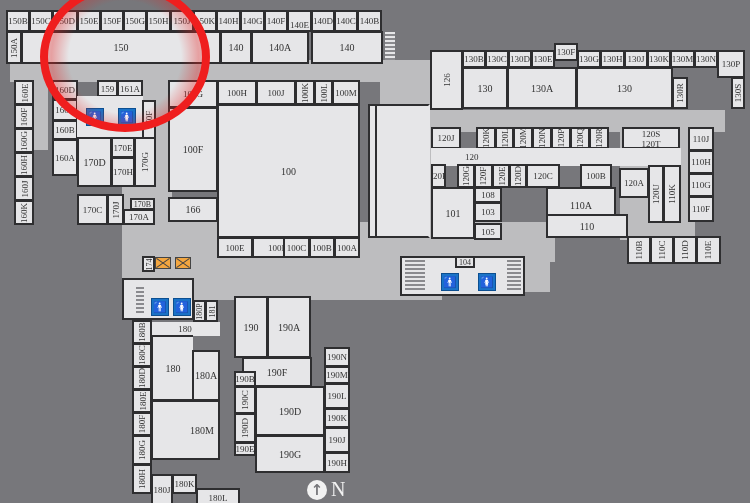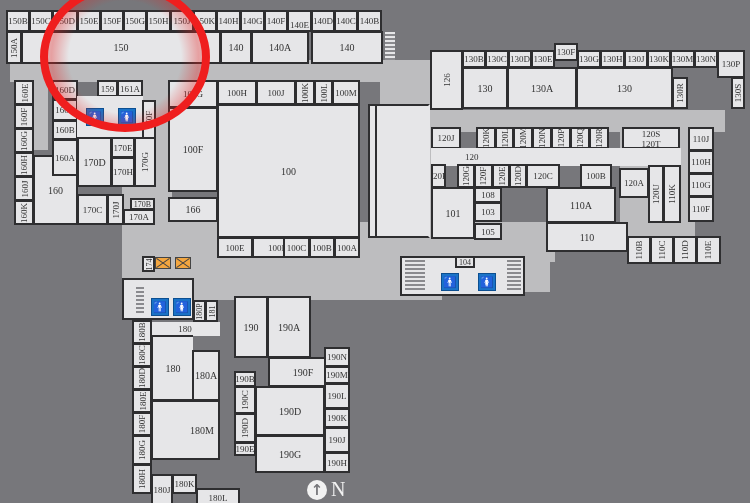--- a/index.html
+++ b/index.html
@@ -170,23 +170,20 @@
     </div>
   <div class="room v" style="left:14px;top:152px;width:20px;height:25px;">
       <span>160H</span>
     </div>
   <div class="room v" style="left:14px;top:176px;width:20px;height:25px;">
       <span>160J</span>
     </div>
   <div class="room v" style="left:14px;top:200px;width:20px;height:25px;">
       <span>160K</span>
     </div>
-  <div class="room big" style="left:33px;top:155px;width:45px;height:70px;">
-      <span>160</span>
-    </div>
   <div class="room" style="left:52px;top:80px;width:26px;height:20px;">
       <span>160D</span>
     </div>
   <div class="room" style="left:52px;top:99px;width:26px;height:22px;">
       <span>160C</span>
     </div>
   <div class="room" style="left:52px;top:120px;width:26px;height:20px;">
       <span>160B</span>
     </div>
   <div class="room" style="left:52px;top:139px;width:26px;height:37px;">
@@ -357,21 +354,21 @@
     </div>
   <div class="room" style="left:474px;top:202px;width:28px;height:20px;">
       <span>103</span>
     </div>
   <div class="room" style="left:474px;top:223px;width:28px;height:17px;">
       <span>105</span>
     </div>
   <div class="room big" style="left:546px;top:187px;width:70px;height:36px;">
       <span>110A</span>
     </div>
-  <div class="room big" style="left:546px;top:222px;width:82px;height:30px;">
+  <div class="room big" style="left:546px;top:214px;width:82px;height:24px;">
       <span>110</span>
     </div>
   <div class="room v" style="left:627px;top:236px;width:24px;height:28px;">
       <span>110B</span>
     </div>
   <div class="room v" style="left:650px;top:236px;width:24px;height:28px;">
       <span>110C</span>
     </div>
   <div class="room v" style="left:673px;top:236px;width:24px;height:28px;">
       <span>110D</span>
@@ -447,21 +444,21 @@
   <div class="room" style="left:196px;top:488px;width:44px;height:20px;">
       <span>180L</span>
     </div>
 
   <div class="room big" style="left:234px;top:296px;width:34px;height:62px;">
       <span>190</span>
     </div>
   <div class="room big" style="left:267px;top:296px;width:44px;height:62px;">
       <span>190A</span>
     </div>
-  <div class="room big" style="left:268px;top:357px;width:70px;height:30px;">
+  <div class="room big" style="left:242px;top:357px;width:70px;height:30px;">
       <span>190F</span>
     </div>
   <div class="room big" style="left:255px;top:386px;width:70px;height:50px;">
       <span>190D</span>
     </div>
   <div class="room big" style="left:255px;top:435px;width:70px;height:38px;">
       <span>190G</span>
     </div>
   <div class="room" style="left:234px;top:371px;width:22px;height:16px;">
       <span>190B</span>

